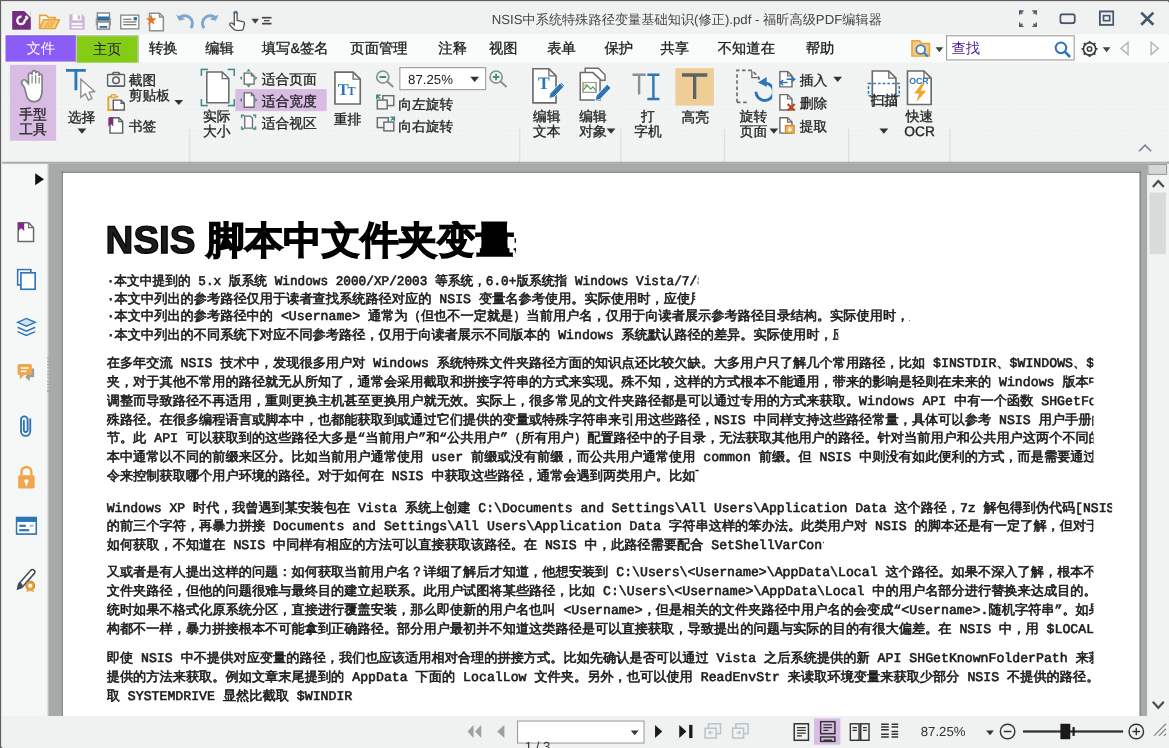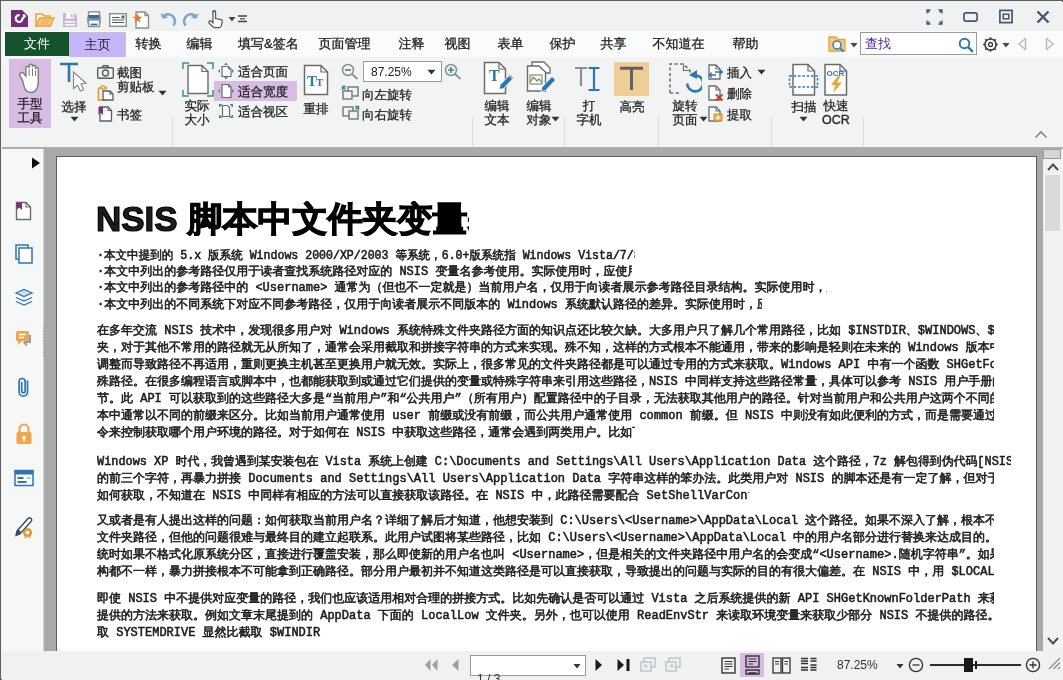--- a/index.html
+++ b/index.html
@@ -4,22 +4,22 @@
 *{margin:0;padding:0;box-sizing:border-box}
 html,body{width:1063px;height:680px;overflow:hidden}
 body{font-family:"Liberation Sans",sans-serif;position:relative;background:#f0f0f0}
 #win{position:absolute;left:0;top:0;width:1063px;height:680px;border:1px solid #5f6060}
 .abs{position:absolute}
 
 #titlebar{position:absolute;left:1px;top:1px;width:1061px;height:29px;background:#f0f1f1}
 #title{position:absolute;top:8px;left:445px;width:320px;text-align:center;font-size:12px;color:#444;white-space:nowrap}
 
 #tabbar{position:absolute;left:1px;top:30px;width:1061px;height:26px;background:#fafbfb}
-.filebtn{position:absolute;left:3px;top:1px;width:64px;height:24px;background:#14532d;color:#fff;font-size:13px;text-align:center;line-height:24px}
-.hometab{position:absolute;left:67px;top:1px;width:57px;height:26px;background:#c4b5fd;border:1px solid #c5c5c5;border-bottom:none;text-align:center;line-height:24px;font-size:13px;color:#222}
+.filebtn{position:absolute;left:3px;top:1px;width:64px;height:24px;background:#8b5cf6;color:#fff;font-size:13px;text-align:center;line-height:24px}
+.hometab{position:absolute;left:67px;top:1px;width:57px;height:26px;background:#84cc16;border:1px solid #c5c5c5;border-bottom:none;text-align:center;line-height:24px;font-size:13px;color:#222}
 .tab{position:absolute;top:1px;height:24px;line-height:24px;font-size:13px;color:#222;text-align:center;white-space:nowrap;-webkit-text-stroke:0.3px #222}
 
 #ribbon{position:absolute;left:1px;top:56px;width:1061px;height:90px;background:#f1f4f3;background-image:radial-gradient(#e3e9e7 19%,transparent 20%);background-size:4px 4px}
 #ribbonline{position:absolute;left:1px;top:146px;width:1061px;height:2px;background:#acadad}
 .glabel{position:absolute;top:131px;font-size:12px;color:#595959;text-align:center;white-space:nowrap}
 .gsep{position:absolute;top:60px;height:70px;width:1px;background:#d9dcdb}
 .btnlabel{position:absolute;font-size:12.5px;color:#252525;text-align:center;white-space:nowrap;-webkit-text-stroke:0.3px #252525}
 .smalllabel{position:absolute;font-size:12.5px;color:#252525;white-space:nowrap;-webkit-text-stroke:0.3px #252525}
 .hl-purple{background:#d8bce3}
 .hl-orange{background:#efcd96}
@@ -30,20 +30,21 @@
 #vscroll{position:absolute;left:1042px;top:148px;width:20px;height:502px;background:#f1f2f2}
 
 .dline{position:absolute;left:40px;font-family:"Liberation Mono",monospace;font-size:12px;color:#1c1c1c;white-space:nowrap;line-height:14px;overflow:hidden;-webkit-text-stroke:0.55px #1c1c1c}
 
 #statusbar{position:absolute;left:1px;top:650px;width:1061px;height:29px;background:#f0f1f1}
 .sb{position:absolute;font-size:12px;color:#333}
 </style></head>
 <body>
 <div id="win">
 <div id="titlebar">
+  <div id="title" style="width:318px;text-align-last:justify">NSIS中系统特殊路径变量基础知识(修正).pdf - 福昕高级PDF编辑器</div>
   <svg class="abs" style="left:9px;top:8px" width="18" height="18" viewBox="0 0 18 18">
         <rect x="0" y="0" width="17" height="17" fill="#732d7e"></rect>
         <path d="M17 0 L17 6 L11 0 Z" fill="#f0f1f1"></path>
         <path d="M12.2 4.6 L13.8 6.2 L11.5 8.5 A3.4 3.4 0 1 1 8.6 5.2" fill="none" stroke="#fff" stroke-width="2.1"></path>
       </svg>
   <svg class="abs" style="left:33px;top:10px" width="20" height="16" viewBox="0 0 20 16">
         <path d="M1 14 L1 2 L7 2 L9 4 L15 4 L15 6" fill="#fff" stroke="#e9a33b" stroke-width="1.6"></path>
         <path d="M1 14 L4.5 6 L19 6 L15.2 14 Z" fill="#f5c97e" stroke="#e9a33b" stroke-width="1.4"></path>
         <path d="M6 12.5 L9.5 7.5 M8.5 12.5 L12 7.5 M11 12.5 L14.5 7.5" stroke="#e9a33b" stroke-width="1"></path>
       </svg>
@@ -318,21 +319,21 @@
         <path d="M9 1 L9 5 L13 5" fill="none" stroke="#6b6b6b" stroke-width="1.1"></path>
         <rect x="7" y="8" width="8" height="7" fill="#f0b254" stroke="#c88a28" stroke-width="1"></rect>
         <path d="M11 9.5 L11 13 M9.3 11.3 L11 13 L12.7 11.3" stroke="#fff" stroke-width="1.2" fill="none"></path>
       </svg>
   <div class="smalllabel" style="left:725px;top:50px">提取</div>
   <svg class="abs" style="left:786px;top:6px" width="32" height="34" viewBox="0 0 32 34">
         <path d="M5 1.5 L20 1.5 L26.5 8 L26.5 32 L5 32 Z" fill="#fff" stroke="#6b6b6b" stroke-width="1.5"></path>
         <path d="M20 1.5 L20 8 L26.5 8" fill="none" stroke="#6b6b6b" stroke-width="1.2"></path>
         <rect x="1.5" y="13" width="28" height="11" fill="none" stroke="#2e75b6" stroke-width="1.4" stroke-dasharray="2.5 1.8"></rect>
       </svg>
-  <div class="btnlabel" style="left:787px;top:42px;width:30px">扫描</div>
+  <div class="btnlabel" style="left:787px;top:26px;width:30px">扫描</div>
   <svg class="abs" style="left:797px;top:59px" width="9" height="6" viewBox="0 0 9 6">
         <path d="M0.5 0.8 L8.5 0.8 L4.5 5.5 Z" fill="#333"></path>
       </svg>
   <svg class="abs" style="left:821px;top:6px" width="28" height="34" viewBox="0 0 28 34">
         <path d="M2 1.5 L17 1.5 L23.5 8 L23.5 32 L2 32 Z" fill="#fff" stroke="#6b6b6b" stroke-width="1.5"></path>
         <path d="M17 1.5 L17 8 L23.5 8" fill="none" stroke="#6b6b6b" stroke-width="1.2"></path>
         <text x="3.5" y="13" font-family="Liberation Sans" font-size="8" font-weight="bold" fill="#2e75b6">OCR</text>
         <path d="M15 13 L8 22 L12.5 22 L10 30 L19 19.5 L14 19.5 L17.5 13 Z" fill="#f0a62e"></path>
       </svg>
   <div class="btnlabel" style="left:819px;top:42px;width:30px;line-height:14px">快速<br>OCR</div>

